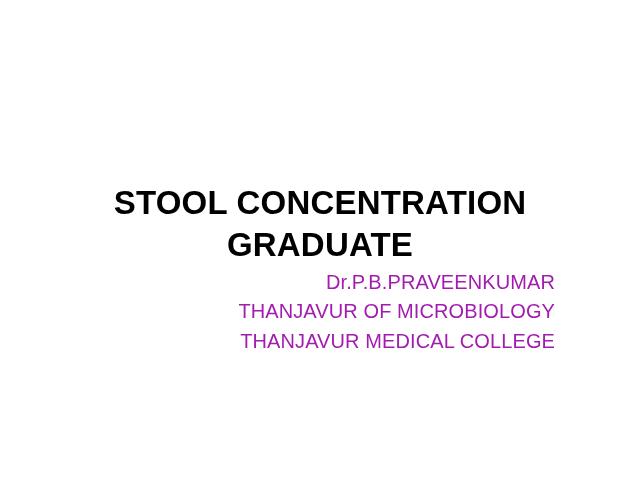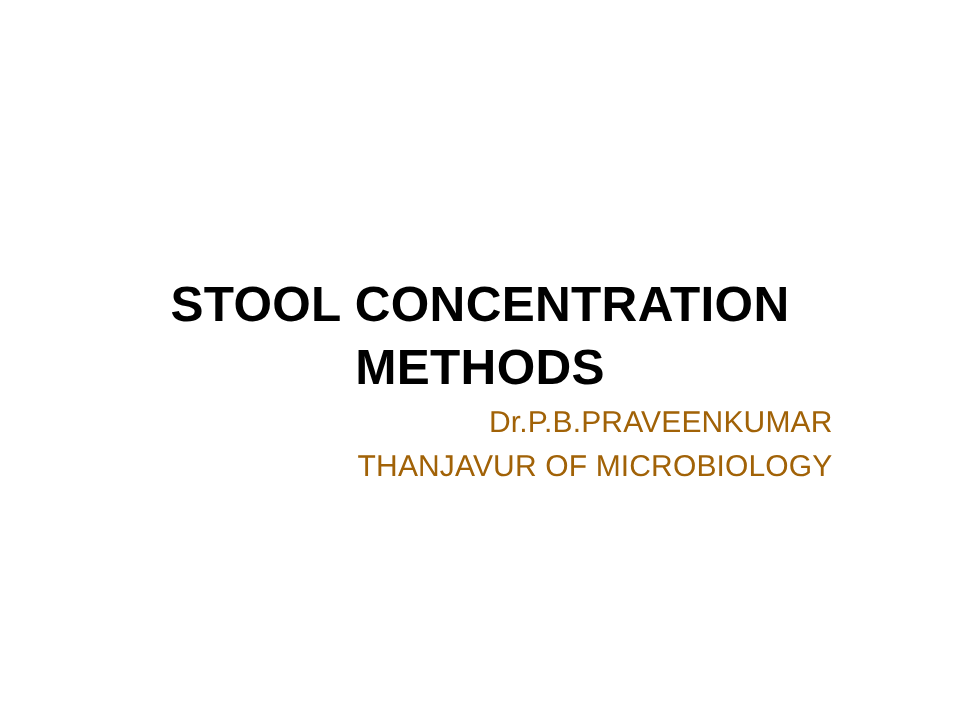--- a/index.html
+++ b/index.html
@@ -35,39 +35,40 @@
   }
   .title-line {
     display: block;
   }
   .subtitle-block {
     position: absolute;
     left: 40px;
     top: 268px;
     width: 515px;
     text-align: right;
-    color: #a16207;
+    color: #a21caf;
     font-size: 20px;
     line-height: 1.47;
     font-weight: 400;
     letter-spacing: 0.1px;
   }
   .subtitle-line {
     display: block;
     white-space: nowrap;
   }
 </style>
 </head>
 <body>
 
 <div class="slide">
 
   <div class="title-block">
     <span class="title-line">STOOL CONCENTRATION</span>
-    <span class="title-line">METHODS</span>
+    <span class="title-line">GRADUATE</span>
   </div>
 
   <div class="subtitle-block">
     <span class="subtitle-line">Dr.P.B.PRAVEENKUMAR</span>
     <span class="subtitle-line">THANJAVUR OF MICROBIOLOGY</span>
+    <span class="subtitle-line">THANJAVUR MEDICAL COLLEGE</span>
   </div>
 
 </div>
 
 </body></html>

